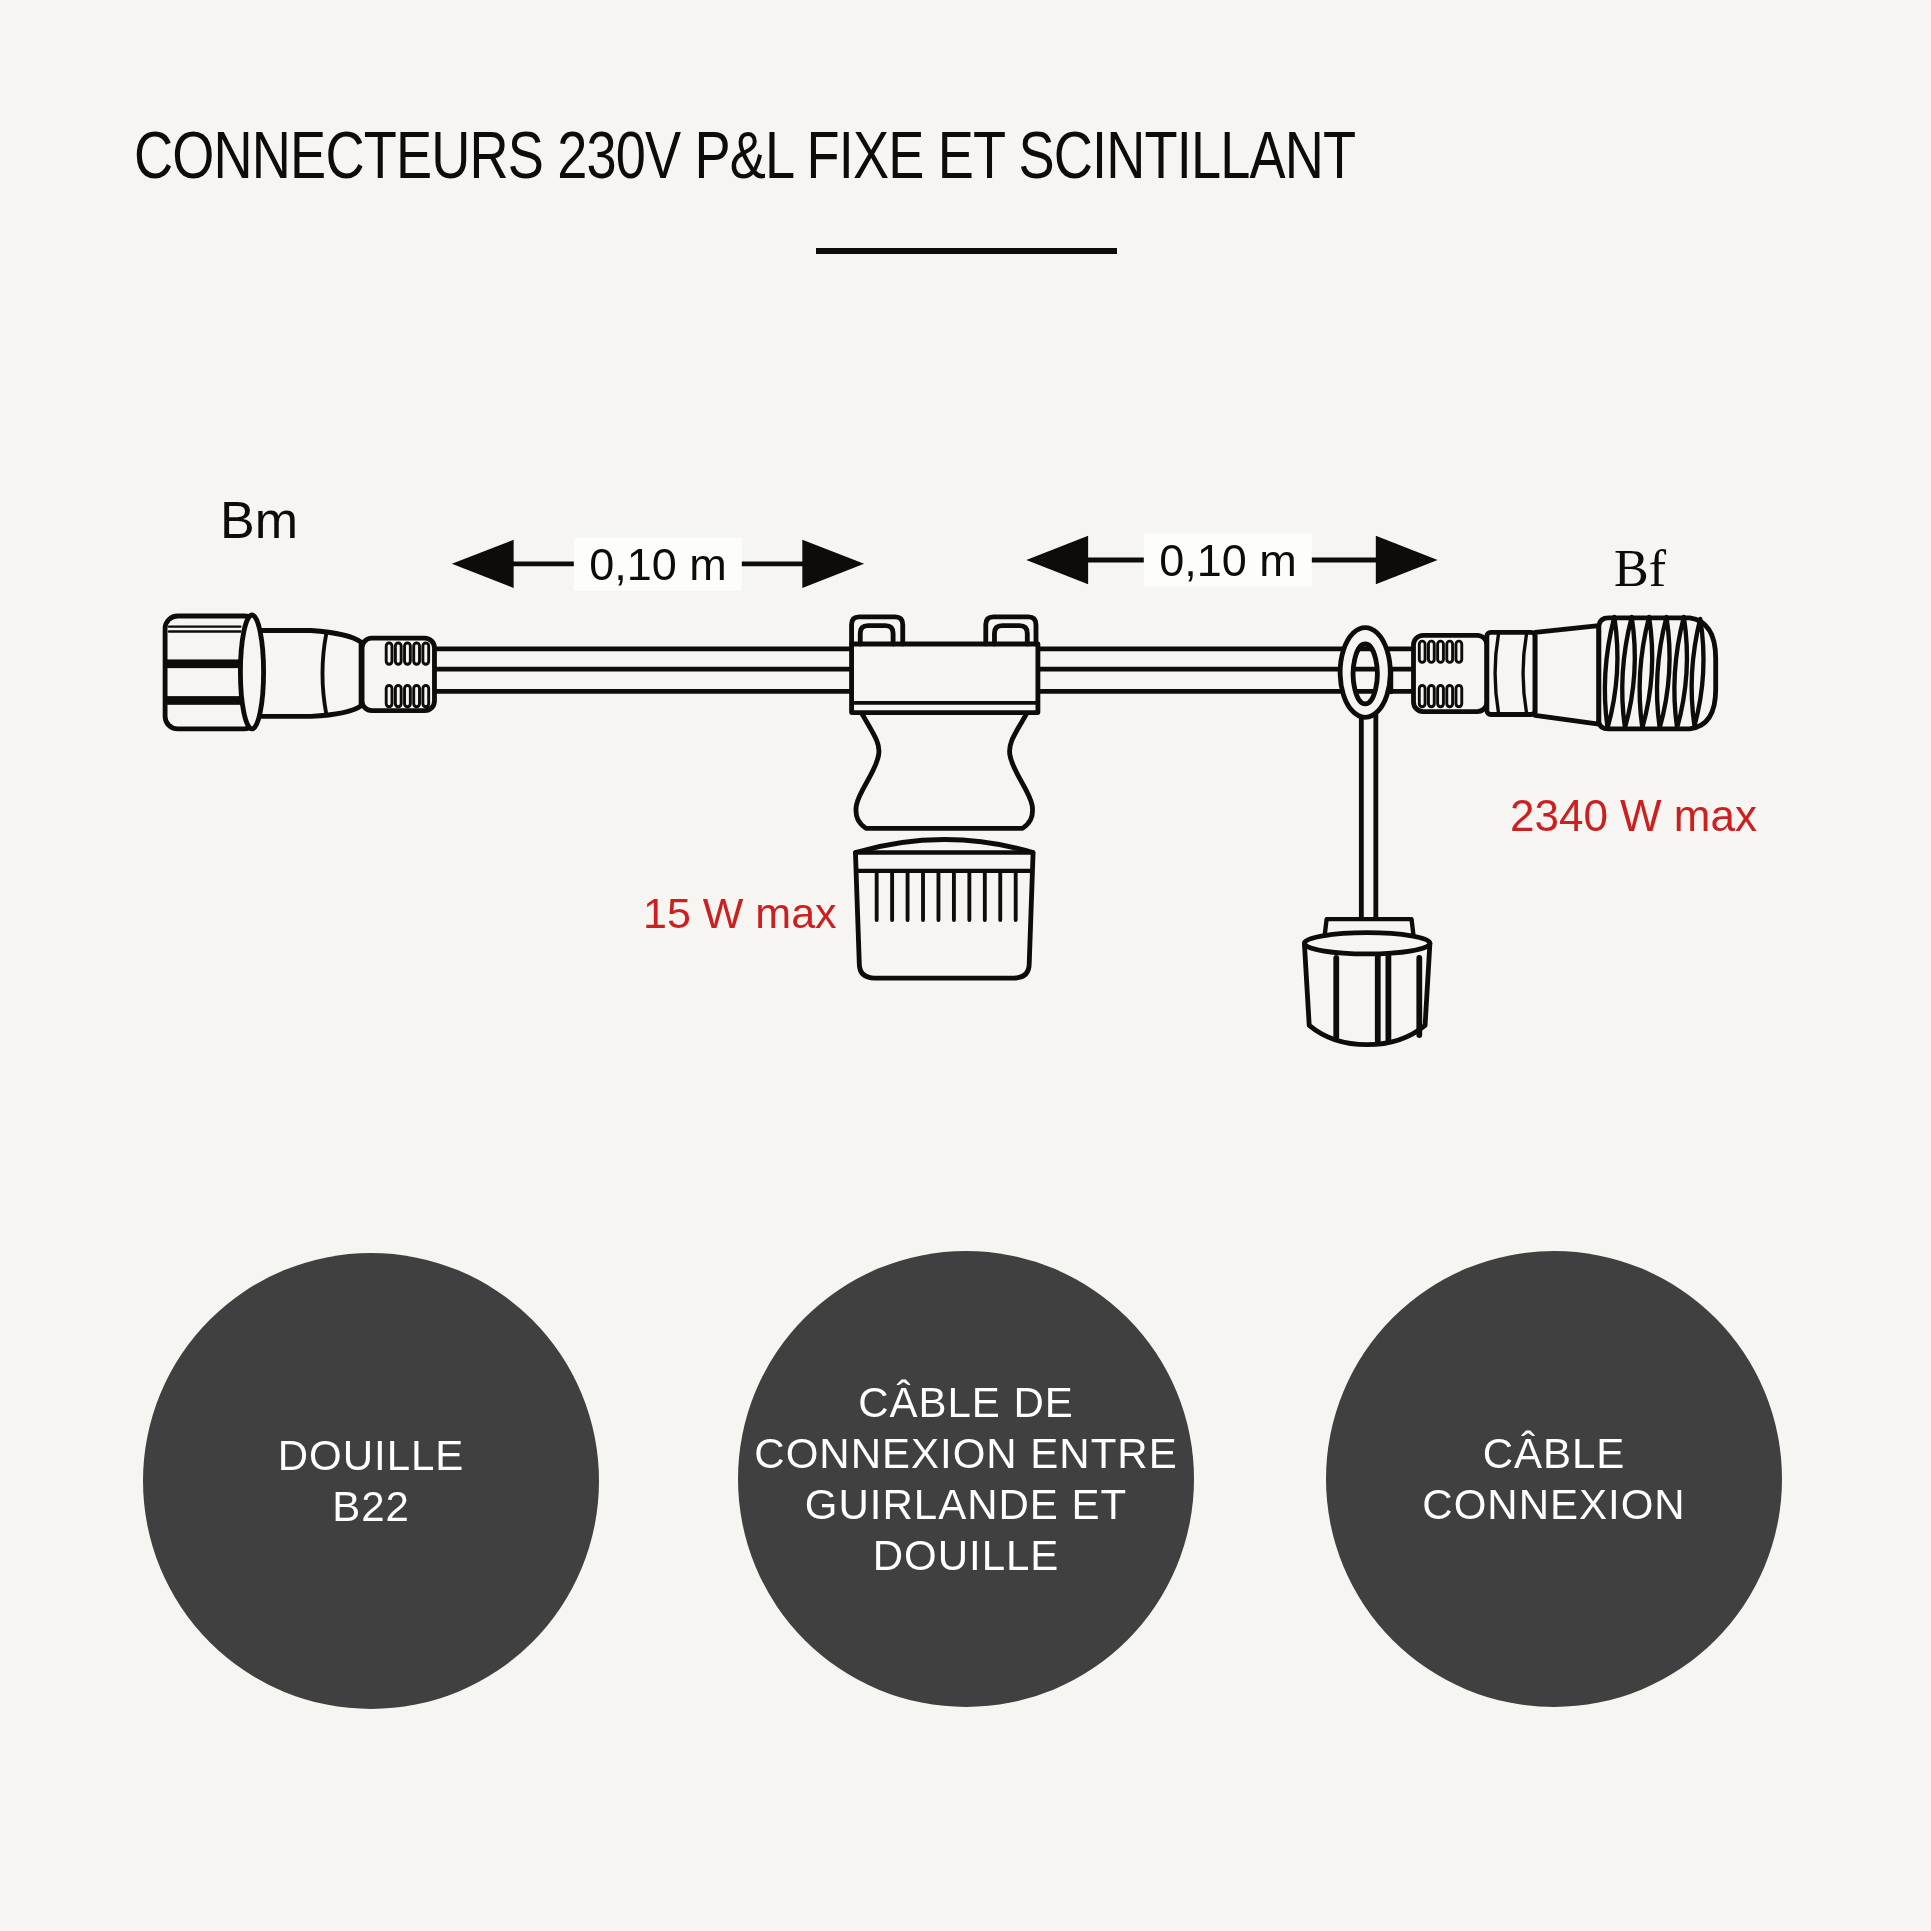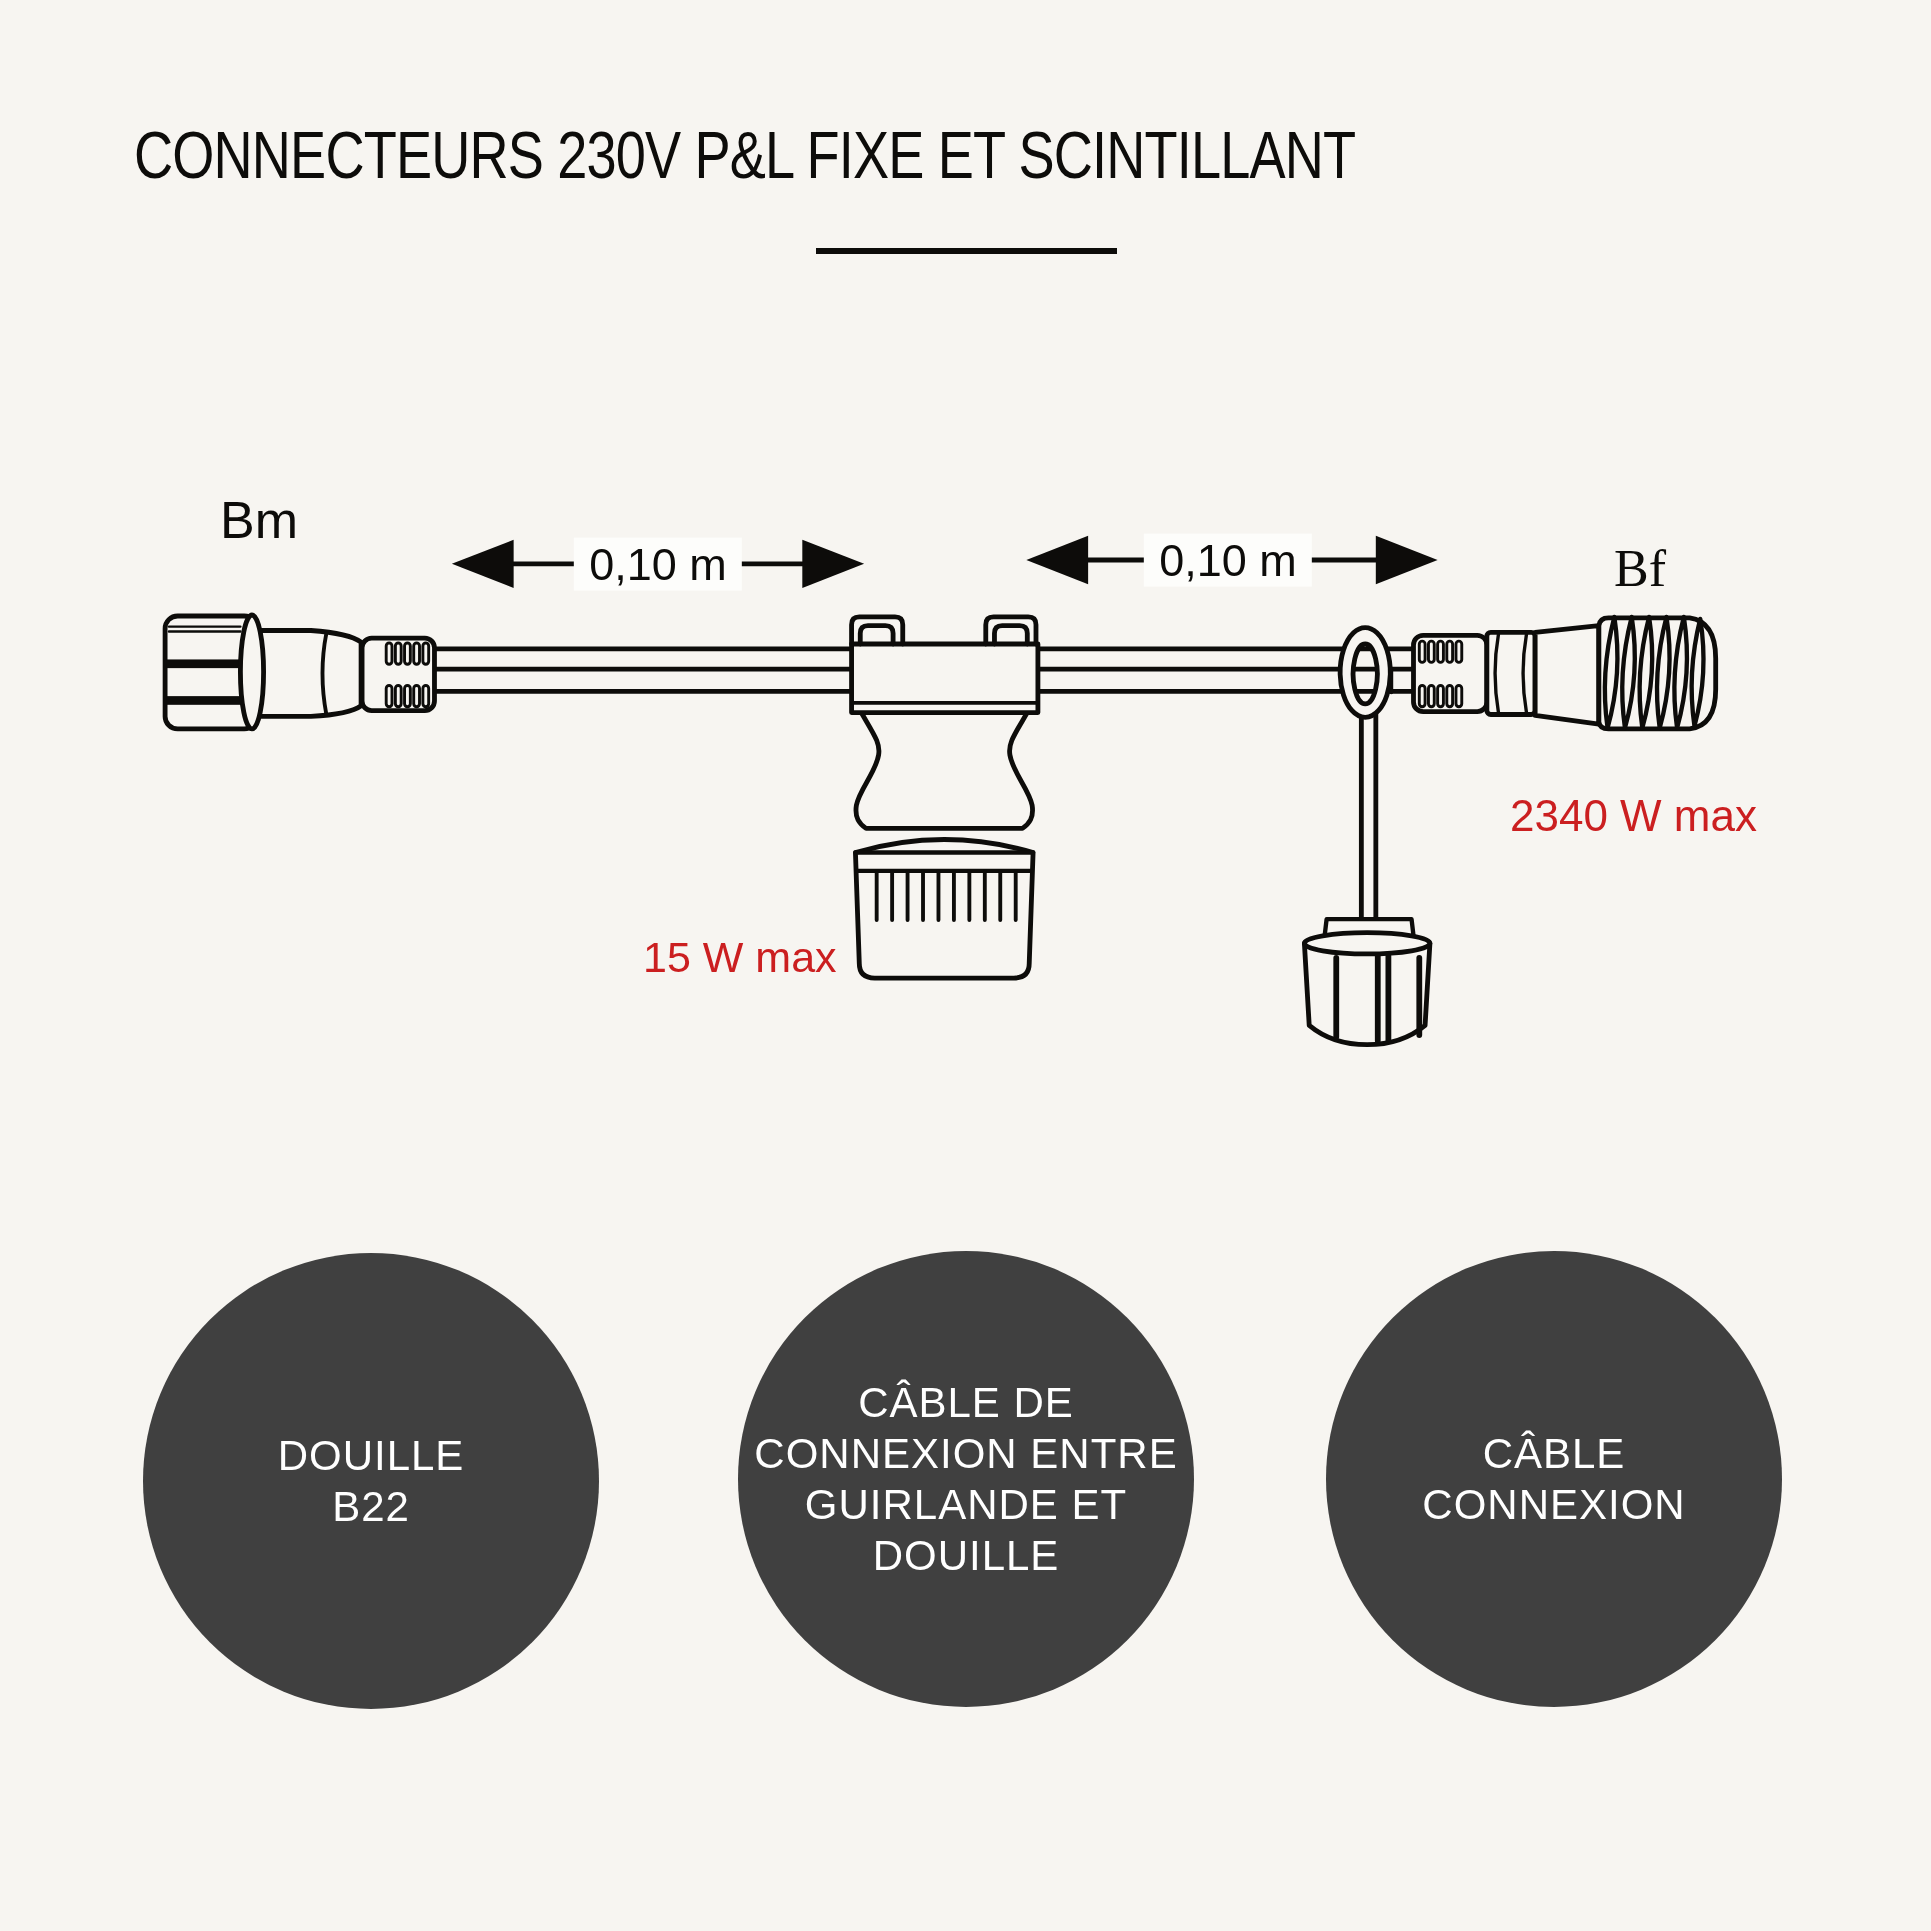--- a/index.html
+++ b/index.html
@@ -16,21 +16,21 @@
   .lbl{position:absolute; color:#0d0c0a; line-height:1;}
   .lbl-bm{left:191px; top:494px; font-size:52px;margin-left:29px;}
   .lbl-bf{left:1614px; top:543px; font-size:52px;font-family:Liberation Serif, serif;}
 
   .dim-label{position:absolute; transform:translate(-50%,-50%); background:#fdfdfb;
              padding:3.9px 15.4px; font-size:45px; color:#0d0c0a; white-space:nowrap; line-height:1;}
   .dim-left{left:658px; top:564px;}
   .dim-right{left:1228px; top:560px;}
 
   .power{position:absolute; font-size:43px; color:#cb1f20; line-height:1; white-space:nowrap;}
-  .power-socket{left:643px; top:892px;margin-top:44px;}
+  .power-socket{left:643px; top:892px;}
   .power-line{left:1510px; top:794px; font-size:44px;}
 
   .legend-circle{position:absolute; width:456px; height:456px; border-radius:50%;
                  background:#404040; display:flex; align-items:center; justify-content:center;}
   .circle-1{left:143px; top:1253px;}
   .circle-2{left:738px; top:1251px;}
   .circle-3{left:1326px; top:1251px;}
   .circle-text{display:block; width:436px; text-align:center; color:#ffffff; font-size:42px;
                line-height:1.22; letter-spacing:1px; white-space:pre-line;}
 </style>

